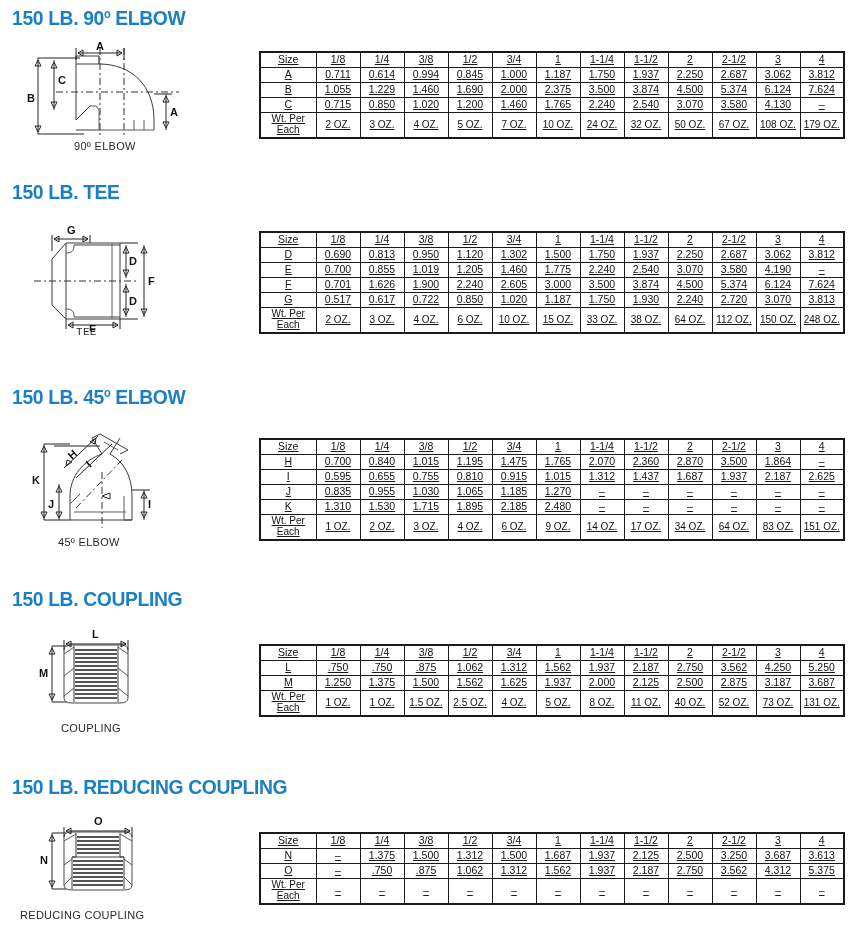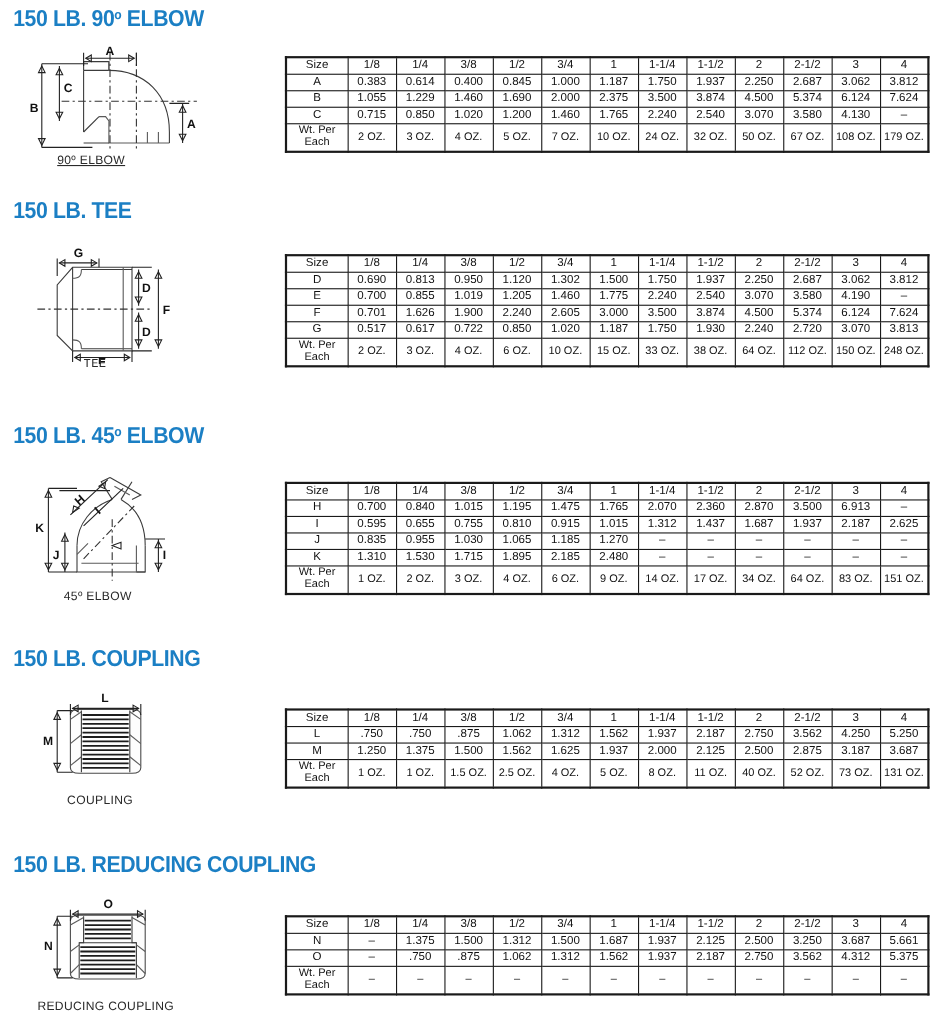--- a/index.html
+++ b/index.html
@@ -32,21 +32,21 @@
   .figure { position: absolute; }
   .fig-caption {
     position: absolute;
     font-size: 11px;
     color: #2a2a2a;
     white-space: nowrap;
     letter-spacing: 0.3px;
   }
 
   
-  .tbl-wrap { position: absolute; }
+  .tbl-wrap { position: absolute; text-decoration: underline; }
   table.spec {
     border-collapse: collapse;
     border: 2px solid #1a1a1a;
     table-layout: fixed;
     background: #fff;
   }
   table.spec td {
     border: 1px solid #1a1a1a;
     text-align: center;
     vertical-align: middle;
@@ -129,21 +129,21 @@
         <text class="lbl" x="44" y="42">C</text>
 
         <path class="dim" d="M152,52 L152,88"></path>
         <path class="dim" d="M152,54 l-3,6 h6 z" fill="#222"></path>
         <path class="dim" d="M152,86 l-3,-6 h6 z" fill="#222"></path>
         <text class="lbl" x="156" y="74">A</text>
         <path class="dim" d="M140,52 L158,52"></path>
         <path class="dim" d="M24,92 L70,92"></path>
         <path class="dim" d="M24,16 L66,16"></path>
       </svg>
-      <div class="fig-caption" style="left:38px;top:98px;text-decoration:underline;">90º ELBOW</div>
+      <div class="fig-caption" style="left:60px;top:98px;">90º ELBOW</div>
     </div>
 
     <div class="tbl-wrap" style="left:259px;top:51px;">
       <table class="spec">
           <tbody>
             <tr class="hdr">
               <td class="rowlabel" style="width: 56px;">Size</td>
               <td style="width: 44px;">1/8</td>
               <td style="width: 44px;">1/4</td>
               <td style="width: 44px;">3/8</td>
@@ -152,23 +152,23 @@
               <td style="width: 44px;">1</td>
               <td style="width: 44px;">1-1/4</td>
               <td style="width: 44px;">1-1/2</td>
               <td style="width: 44px;">2</td>
               <td style="width: 44px;">2-1/2</td>
               <td style="width: 44px;">3</td>
               <td style="width: 44px;">4</td>
             </tr>
             <tr>
               <td class="rowlabel">A</td>
-              <td>0.383</td>
+              <td>0.711</td>
               <td>0.614</td>
-              <td>0.400</td>
+              <td>0.994</td>
               <td>0.845</td>
               <td>1.000</td>
               <td>1.187</td>
               <td>1.750</td>
               <td>1.937</td>
               <td>2.250</td>
               <td>2.687</td>
               <td>3.062</td>
               <td>3.812</td>
             </tr>
@@ -457,21 +457,21 @@
               <td>0.700</td>
               <td>0.840</td>
               <td>1.015</td>
               <td>1.195</td>
               <td>1.475</td>
               <td>1.765</td>
               <td>2.070</td>
               <td>2.360</td>
               <td>2.870</td>
               <td>3.500</td>
-              <td>6.913</td>
+              <td>1.864</td>
               <td>–</td>
             </tr>
             <tr>
               <td class="rowlabel">I</td>
               <td>0.595</td>
               <td>0.655</td>
               <td>0.755</td>
               <td>0.810</td>
               <td>0.915</td>
               <td>1.015</td>
@@ -701,21 +701,21 @@
         <path class="dim" d="M116,16 l-5,-3 v6 z" fill="#222"></path>
         <text class="lbl" x="80" y="10">O</text>
 
         <path class="dim" d="M38,18 L38,74"></path>
         <path class="dim" d="M38,20 l-3,6 h6 z" fill="#222"></path>
         <path class="dim" d="M38,72 l-3,-6 h6 z" fill="#222"></path>
         <text class="lbl" x="26" y="49">N</text>
         <path class="dim" d="M38,18 L52,18"></path>
         <path class="dim" d="M38,74 L52,74"></path>
       </svg>
-      <div class="fig-caption" style="left:20px;top:94px;">REDUCING COUPLING</div>
+      <div class="fig-caption" style="left:6px;top:94px;">REDUCING COUPLING</div>
     </div>
 
     <div class="tbl-wrap" style="left:259px;top:67px;">
       <table class="spec">
           <tbody>
             <tr class="hdr">
               <td class="rowlabel" style="width: 56px;">Size</td>
               <td style="width: 44px;">1/8</td>
               <td style="width: 44px;">1/4</td>
               <td style="width: 44px;">3/8</td>
@@ -735,21 +735,21 @@
               <td>1.375</td>
               <td>1.500</td>
               <td>1.312</td>
               <td>1.500</td>
               <td>1.687</td>
               <td>1.937</td>
               <td>2.125</td>
               <td>2.500</td>
               <td>3.250</td>
               <td>3.687</td>
-              <td>5.661</td>
+              <td>3.613</td>
             </tr>
             <tr>
               <td class="rowlabel">O</td>
               <td>–</td>
               <td>.750</td>
               <td>.875</td>
               <td>1.062</td>
               <td>1.312</td>
               <td>1.562</td>
               <td>1.937</td>

